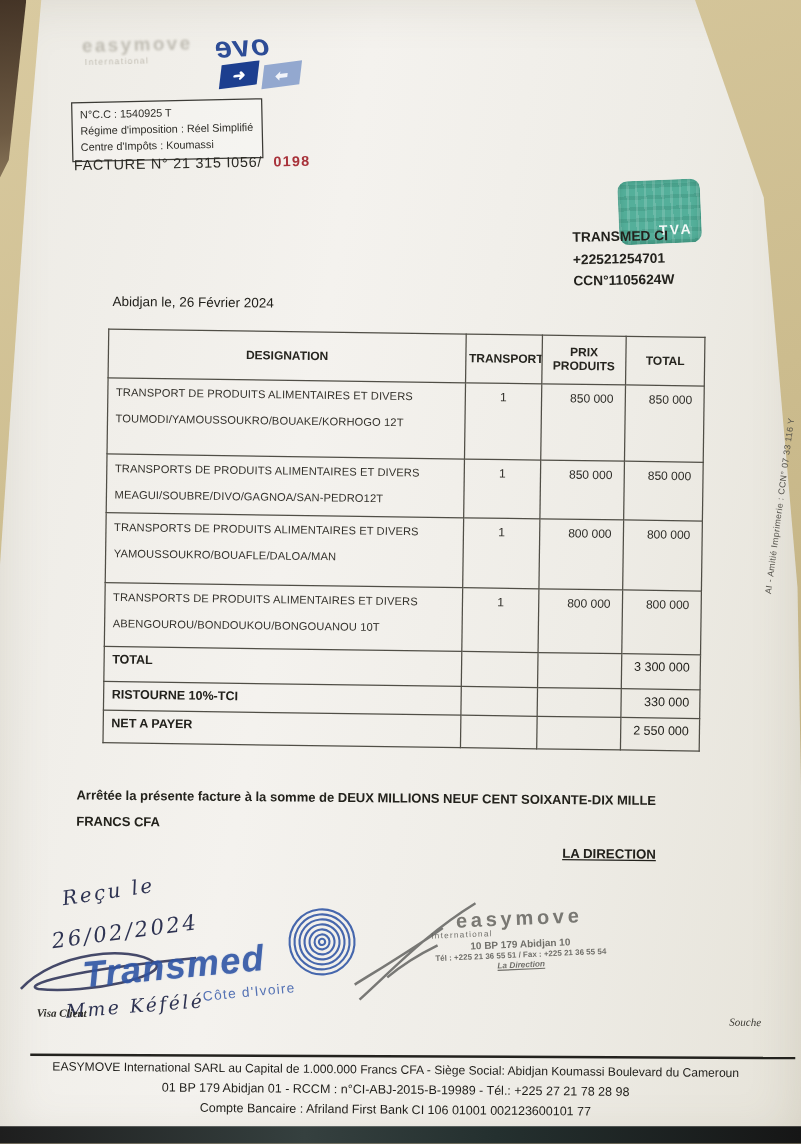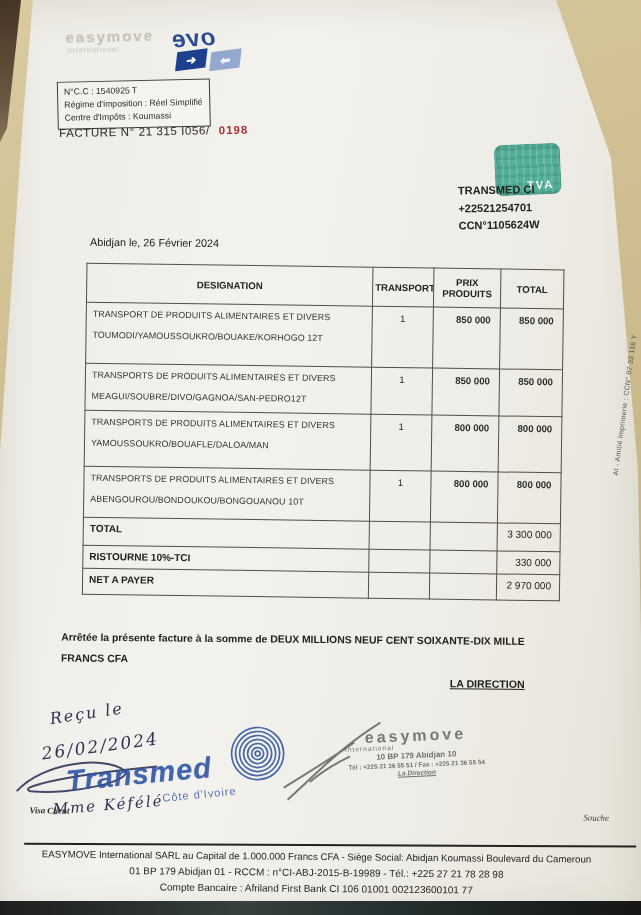--- a/index.html
+++ b/index.html
@@ -52,21 +52,21 @@
 
   
   table.inv{position:absolute;left:84px;top:266px;width:477px;border-collapse:collapse;table-layout:fixed;
     transform:rotate(.25deg);}
   .inv th,.inv td{border:1px solid #504e46;overflow:hidden;}
   .inv th{font-size:9.6px;font-weight:bold;text-align:center;vertical-align:middle;padding:2px;color:#26251f;}
   .inv td{vertical-align:top;}
   .desc{font-size:8.9px;padding:6px 4px 2px 6px;color:#34322c;letter-spacing:.1px;}
   .desc .l2{margin-top:11px;}
   .qty{text-align:center;font-size:9.6px;padding-top:6px;color:#2c2b26;}
-  .money{text-align:right;font-size:9.6px;padding:6px 9px 0 0;color:#2c2b26;font-weight:bold;}
+  .money{text-align:right;font-size:9.6px;padding:6px 9px 0 0;color:#2c2b26;}
   .sum-label{font-size:10px;font-weight:bold;padding:5px 0 0 6px;vertical-align:middle;color:#22211c;}
   .sum-val{font-size:10px;font-weight:normal;text-align:right;padding:5px 8px 0 0;vertical-align:middle;color:#22211c;}
 
   .amount-note{position:absolute;left:63px;top:629px;width:492px;font-size:10.4px;font-weight:bold;
     line-height:21px;color:#23221c;}
   .direction-label{position:absolute;left:452px;top:676px;font-size:10.6px;font-weight:bold;
     text-decoration:underline;color:#22211c;}
 
   
   .hand{font-family:"DejaVu Serif",serif;font-style:italic;color:#2e3352;}
@@ -205,21 +205,21 @@
       <tr style="height:23px">
         <td class="sum-label">RISTOURNE 10%-TCI</td>
         <td></td>
         <td></td>
         <td class="sum-val">330 000</td>
       </tr>
       <tr style="height:26px">
         <td class="sum-label">NET A PAYER</td>
         <td></td>
         <td></td>
-        <td class="sum-val">2 970 000</td>
+        <td class="sum-val">2 550 000</td>
       </tr>
     </tbody>
       </table>
 
     <div class="amount-note">Arrêtée la présente facture à la somme de DEUX MILLIONS NEUF CENT SOIXANTE-DIX MILLE FRANCS CFA</div>
     <div class="direction-label">LA DIRECTION</div>
 
     <div class="hand hw-recu">Reçu le</div>
     <div class="hand hw-date">26/02/2024</div>
     <svg class="sig-client" width="160" height="62">

